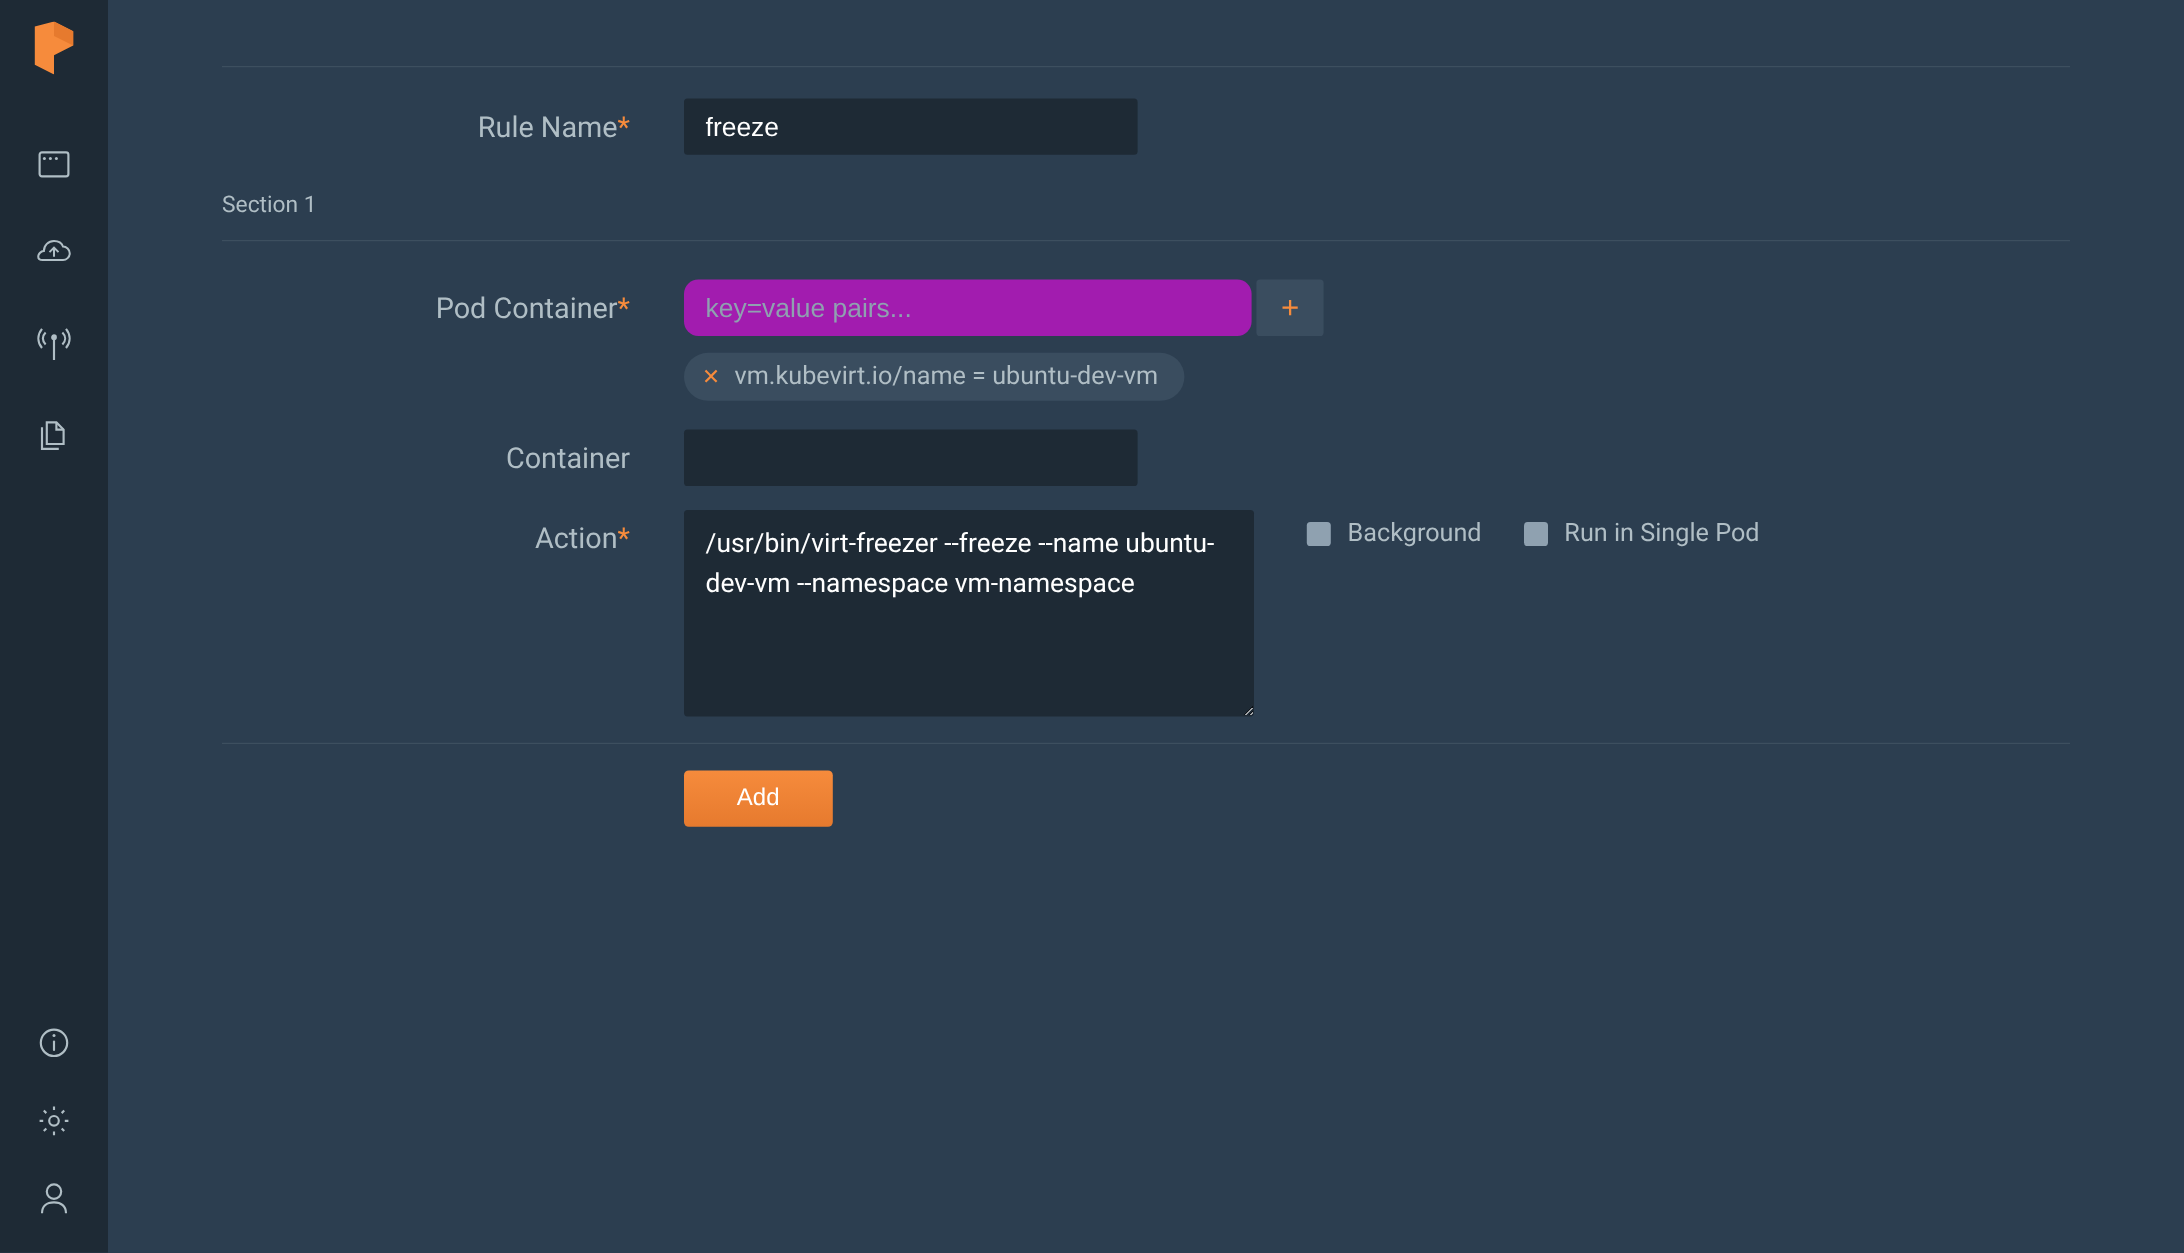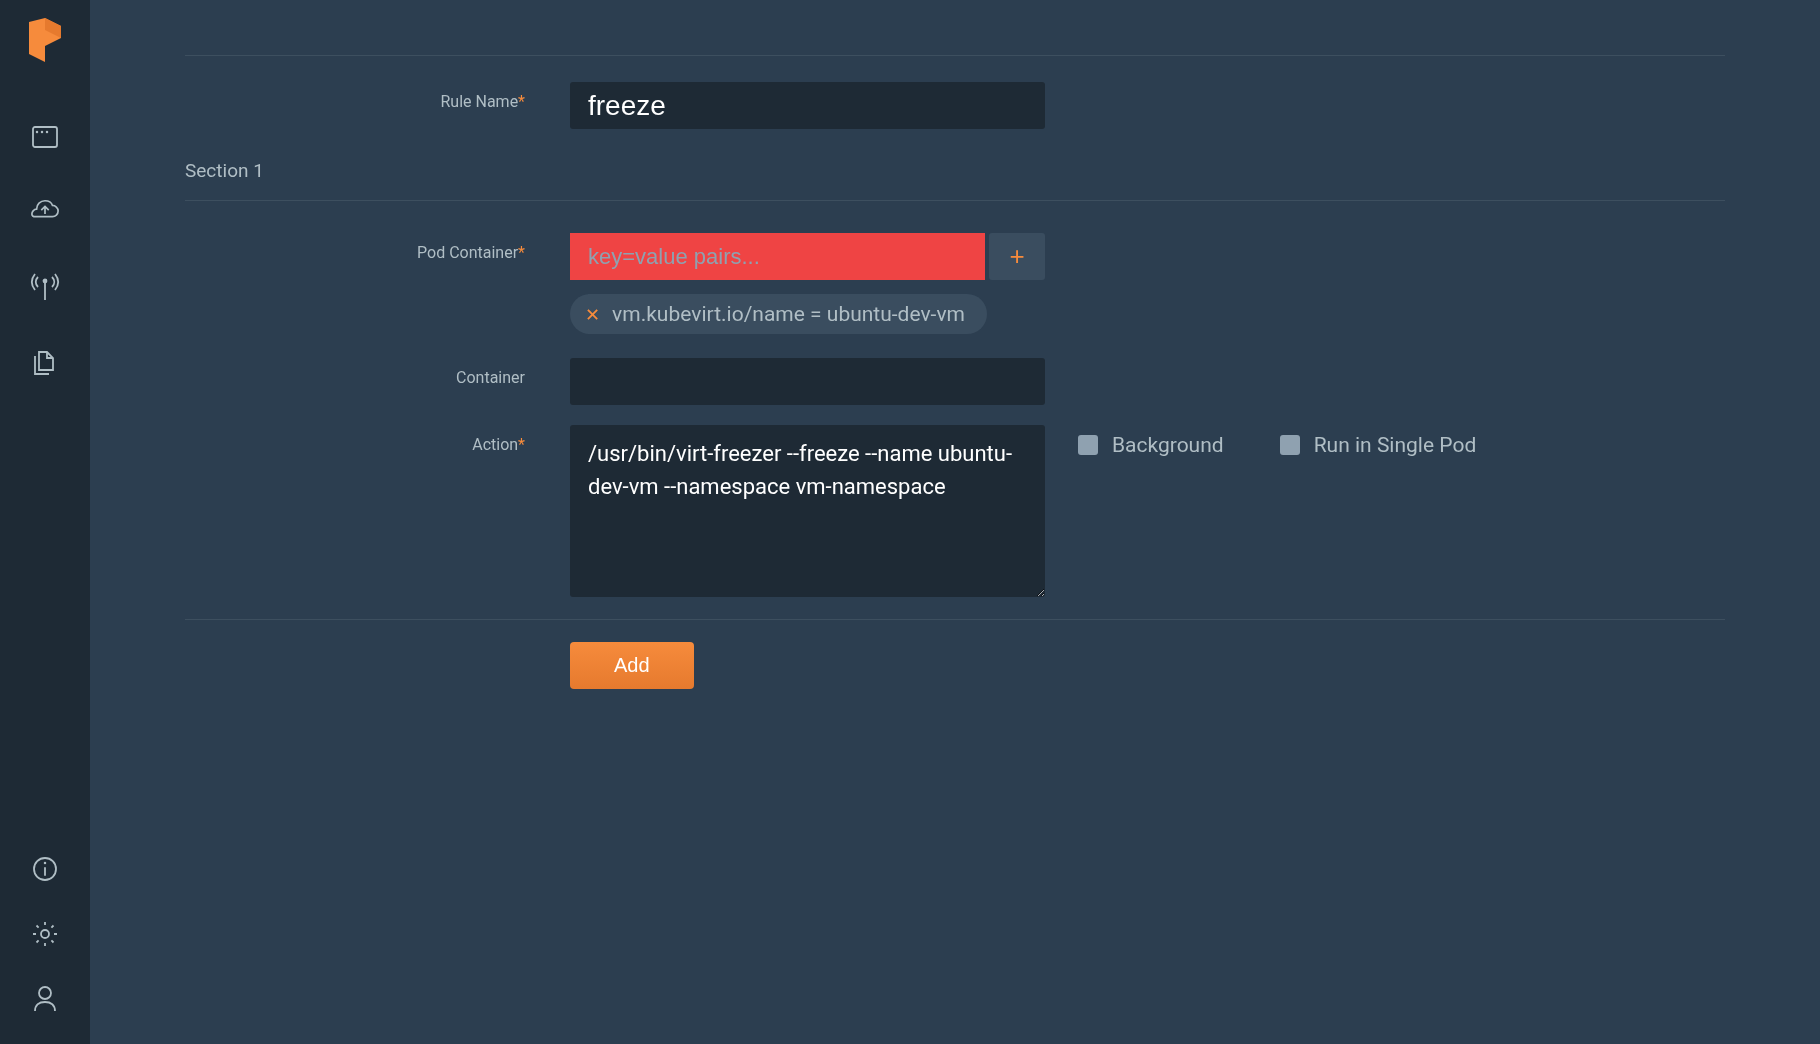--- a/index.html
+++ b/index.html
@@ -81,79 +81,79 @@
     
     .form-row {
       display: flex;
       align-items: flex-start;
       margin-bottom: 20px;
     }
     
     .form-label {
       width: 385px;
       text-align: right;
-      font-size: 16px;
+      font-size: 24px;
       color: #b0bec5;
       padding-top: 10px;
       padding-right: 45px;
     }
     
     .required {
       color: #f68b3c;
     }
     
     .text-input {
-      width: 475px;
+      width: 378px;
       height: 47px;
       background-color: #1e2a35;
-      border: none;
-      color: #ffffff;
-      font-size: 28px;
-      padding: 0 18px;
-      border-radius: 3px;
-    }
-    
-    .text-input::placeholder {
-      color: #7a8a99;
-    }
-    
-    .section-title {
-      font-size: 19px;
-      color: #b0bec5;
-      margin-top: 30px;
-      margin-bottom: 18px;
-    }
-    
-    .section-divider {
-      border: none;
-      border-top: 1px solid #3d4f5f;
-      margin-bottom: 32px;
-    }
-    
-    .pod-selector-row {
-      display: flex;
-      align-items: flex-start;
-      margin-bottom: 8px;
-    }
-    
-    .selector-input-group {
-      display: flex;
-      align-items: center;
-      gap: 4px;
-    }
-    
-    .selector-input {
-      width: 415px;
-      height: 47px;
-      background-color: #ef4444;
       border: none;
       color: #ffffff;
       font-size: 22px;
       padding: 0 18px;
-      border-radius: 0;
+      border-radius: 3px;
+    }
+    
+    .text-input::placeholder {
+      color: #7a8a99;
+    }
+    
+    .section-title {
+      font-size: 19px;
+      color: #b0bec5;
+      margin-top: 30px;
+      margin-bottom: 18px;
+    }
+    
+    .section-divider {
+      border: none;
+      border-top: 1px solid #3d4f5f;
+      margin-bottom: 32px;
+    }
+    
+    .pod-selector-row {
+      display: flex;
+      align-items: flex-start;
+      margin-bottom: 8px;
+    }
+    
+    .selector-input-group {
+      display: flex;
+      align-items: center;
+      gap: 4px;
+    }
+    
+    .selector-input {
+      width: 473px;
+      height: 47px;
+      background-color: #a21caf;
+      border: none;
+      color: #ffffff;
+      font-size: 22px;
+      padding: 0 18px;
+      border-radius: 12px;
     }
     
     .selector-input::placeholder {
       color: #8fa1b0;
     }
     
     .add-selector-btn {
       width: 56px;
       height: 47px;
       background-color: #3a4d5f;
@@ -207,22 +207,22 @@
       padding: 12px 18px;
       border-radius: 3px;
       resize: both;
       font-family: inherit;
       line-height: 1.5;
     }
     
     .checkbox-group {
       display: flex;
       align-items: flex-end;
-      gap: 56px;
-      margin-left: 33px;
+      gap: 35px;
+      margin-left: 44px;
       padding-top: 8px;
     }
     
     .checkbox-item {
       display: flex;
       align-items: center;
       gap: 14px;
     }
     
     .custom-checkbox {

